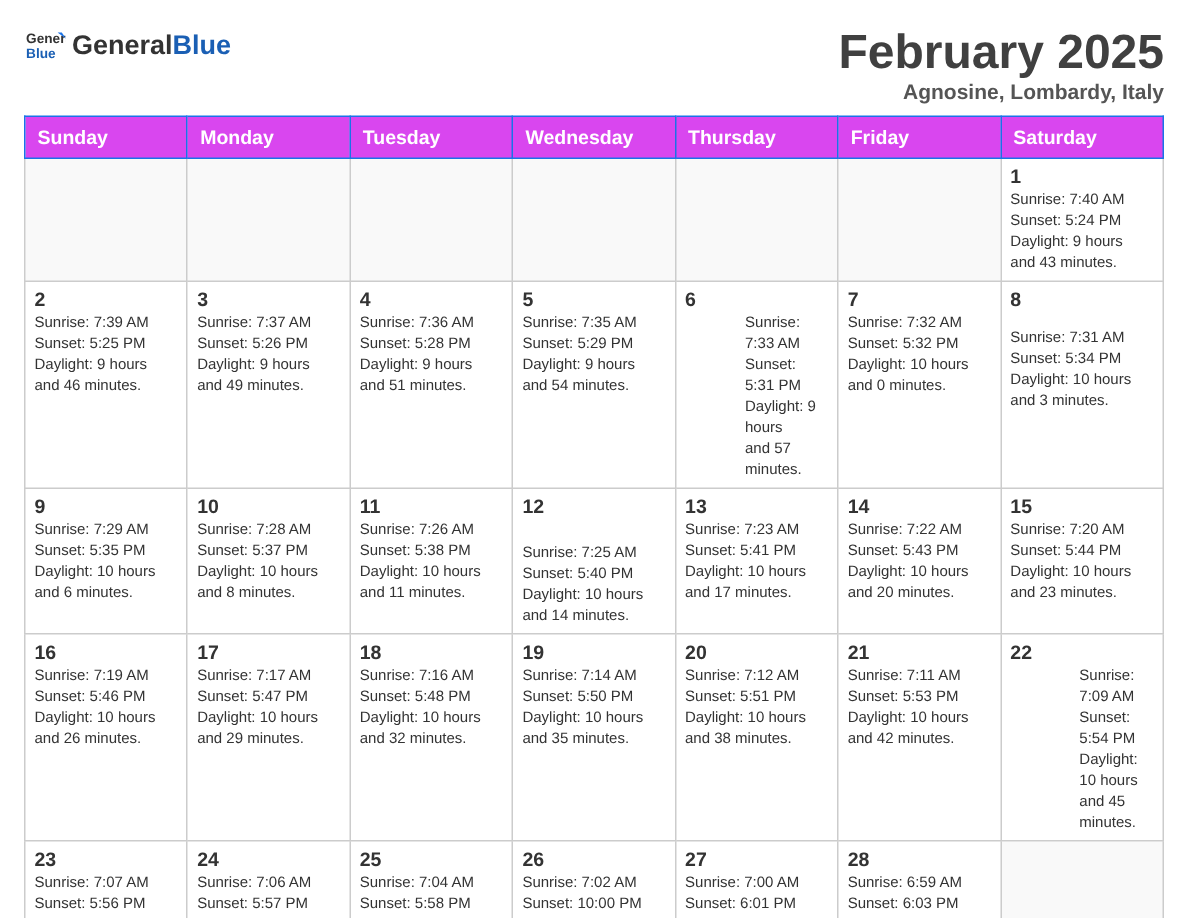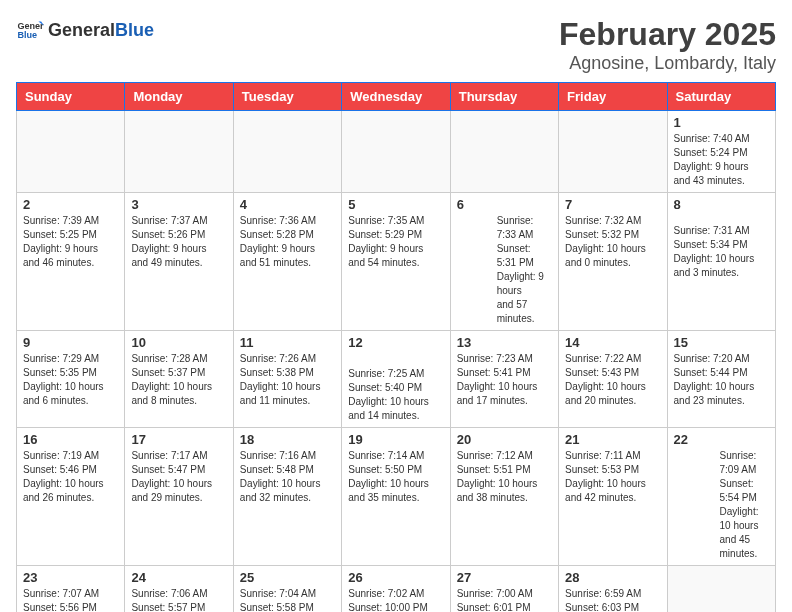--- a/index.html
+++ b/index.html
@@ -37,30 +37,31 @@
     }
     .title-area {
       text-align: right;
     }
     .month-year {
       font-size: 32px;
       font-weight: bold;
       color: #404040;
     }
     .location {
-      font-size: 18px;
+      font-size: 14px;
       color: #555;
+      font-weight: bold;
     }
     .calendar {
       width: 100%;
       border-collapse: collapse;
       border: 1px solid #ccc;
     }
     .calendar th {
-      background-color: #ef4444;
+      background-color: #d946ef;
       color: white;
       text-align: left;
       padding: 6px 8px;
       font-size: 13px;
       font-weight: bold;
       border: 1px solid #1a73e8;
     }
     .calendar td {
       vertical-align: top;
       padding: 4px 6px;

